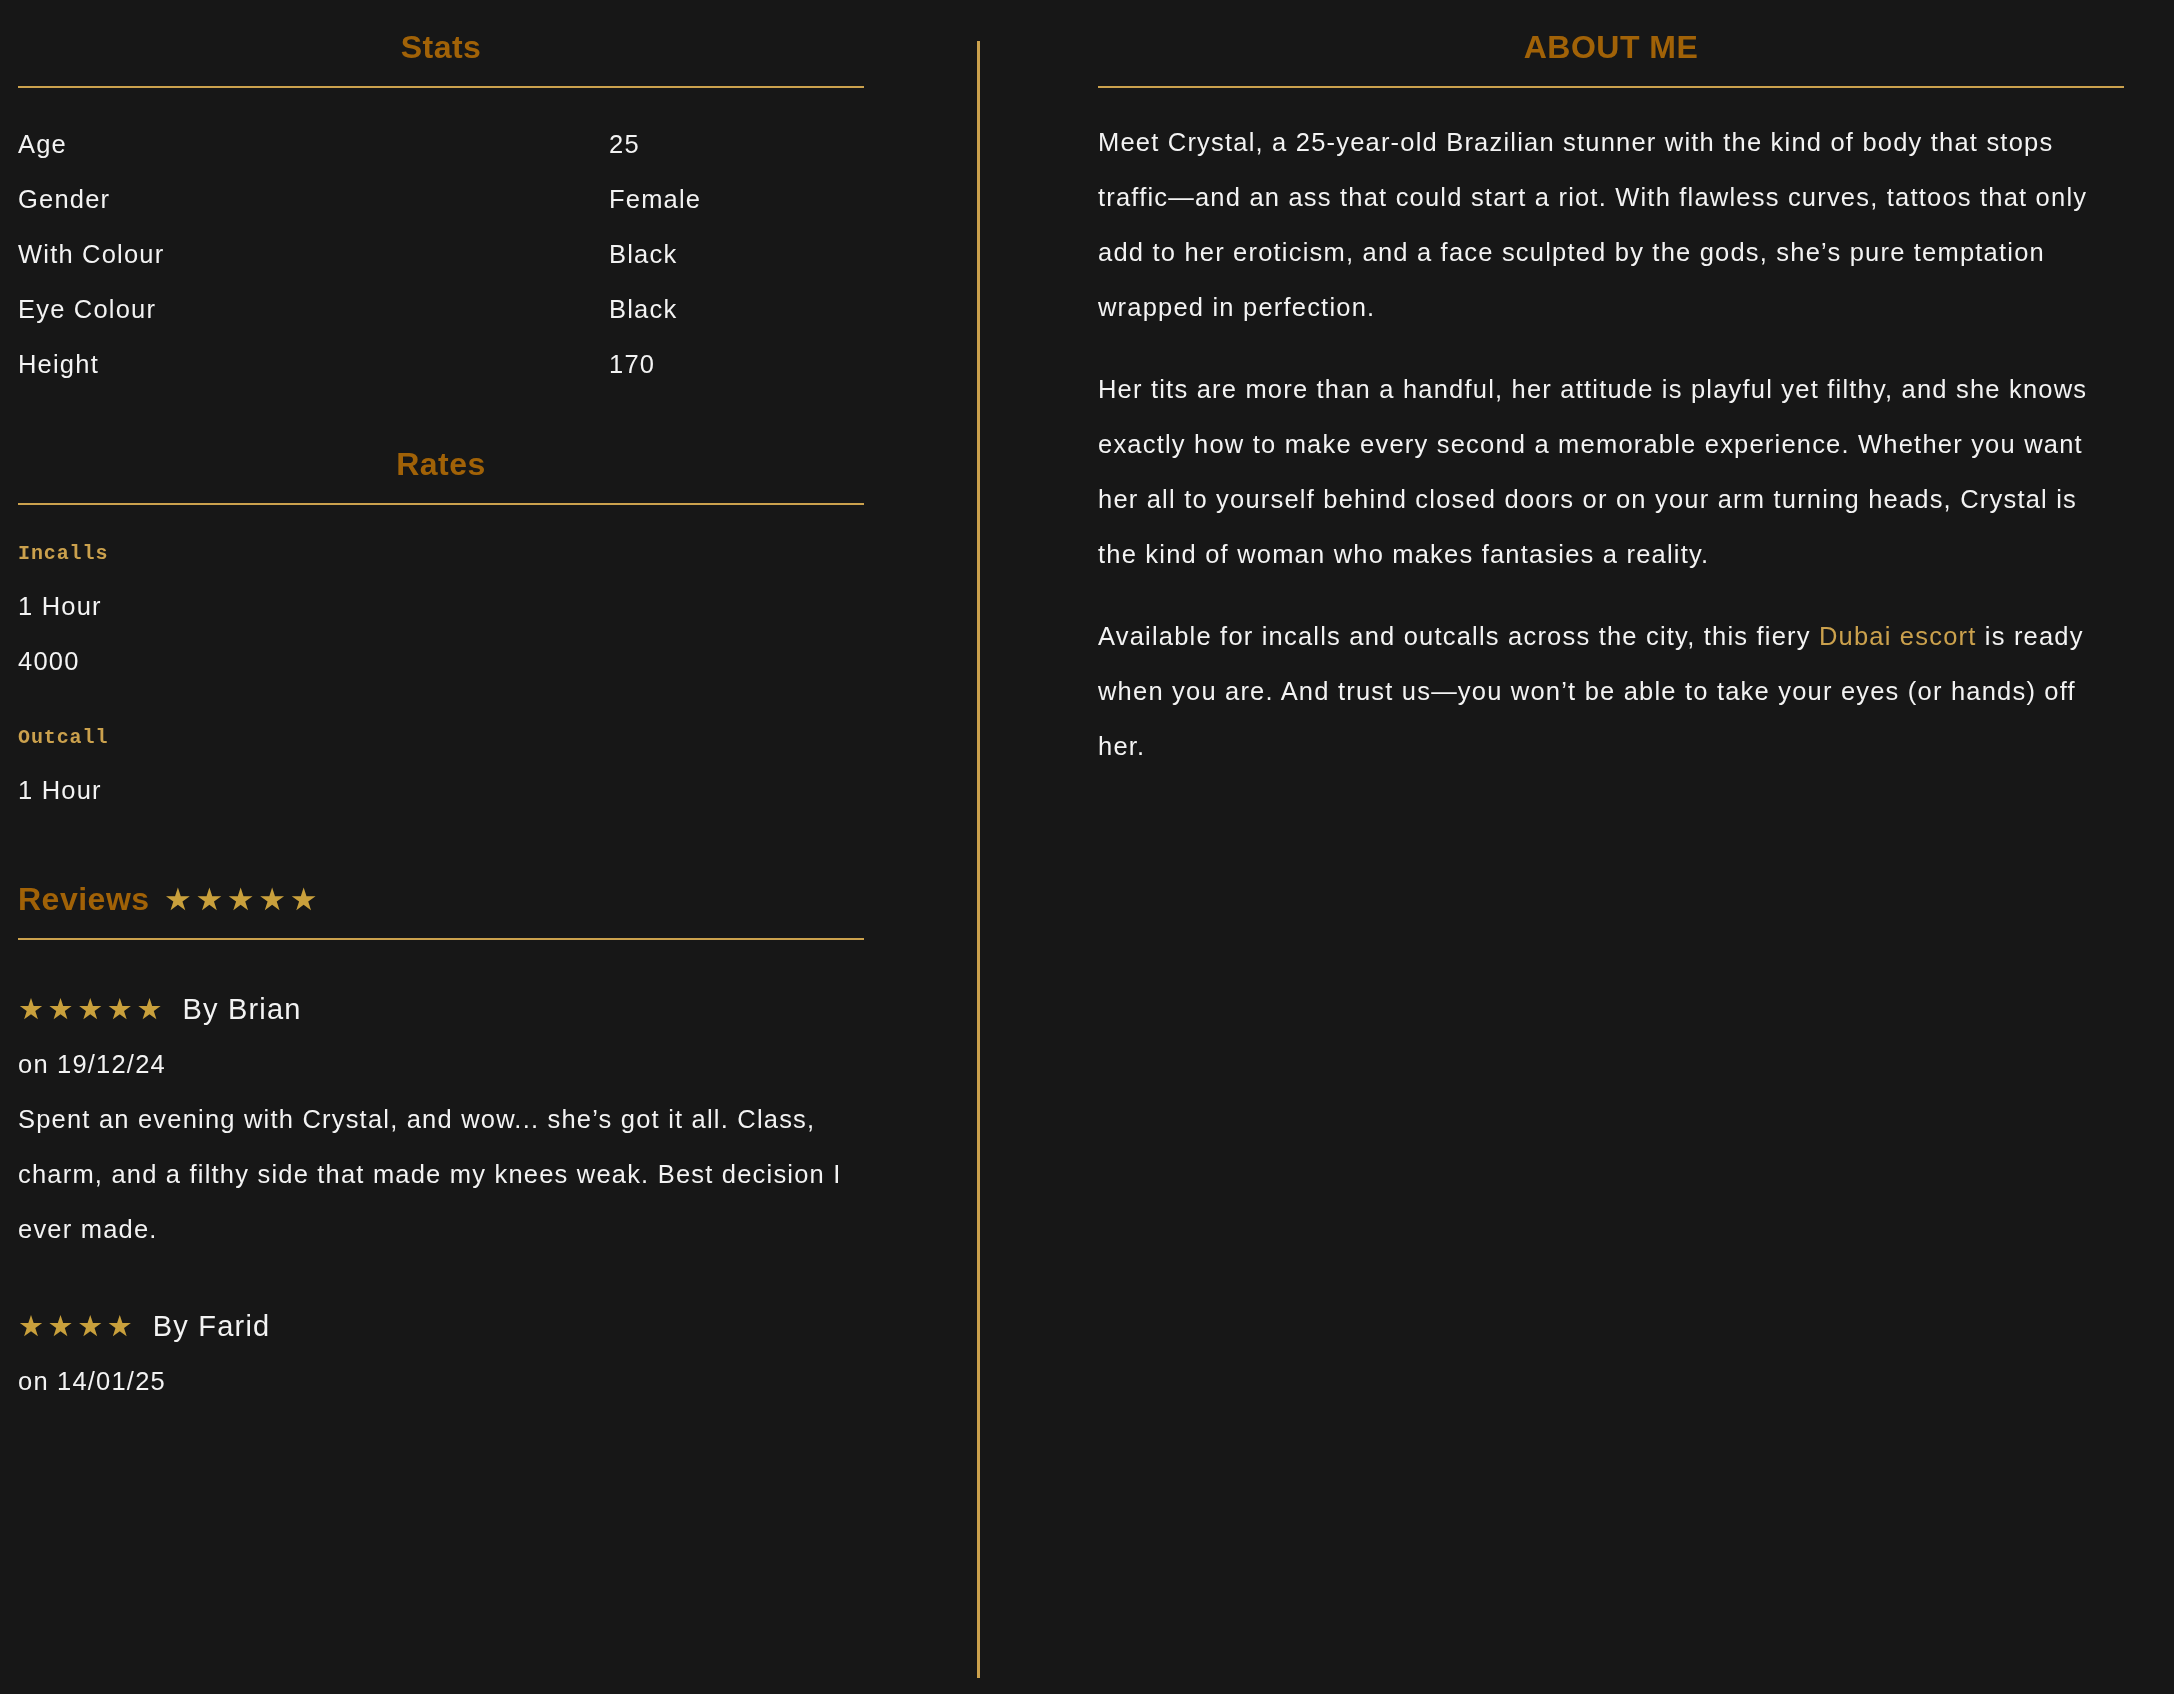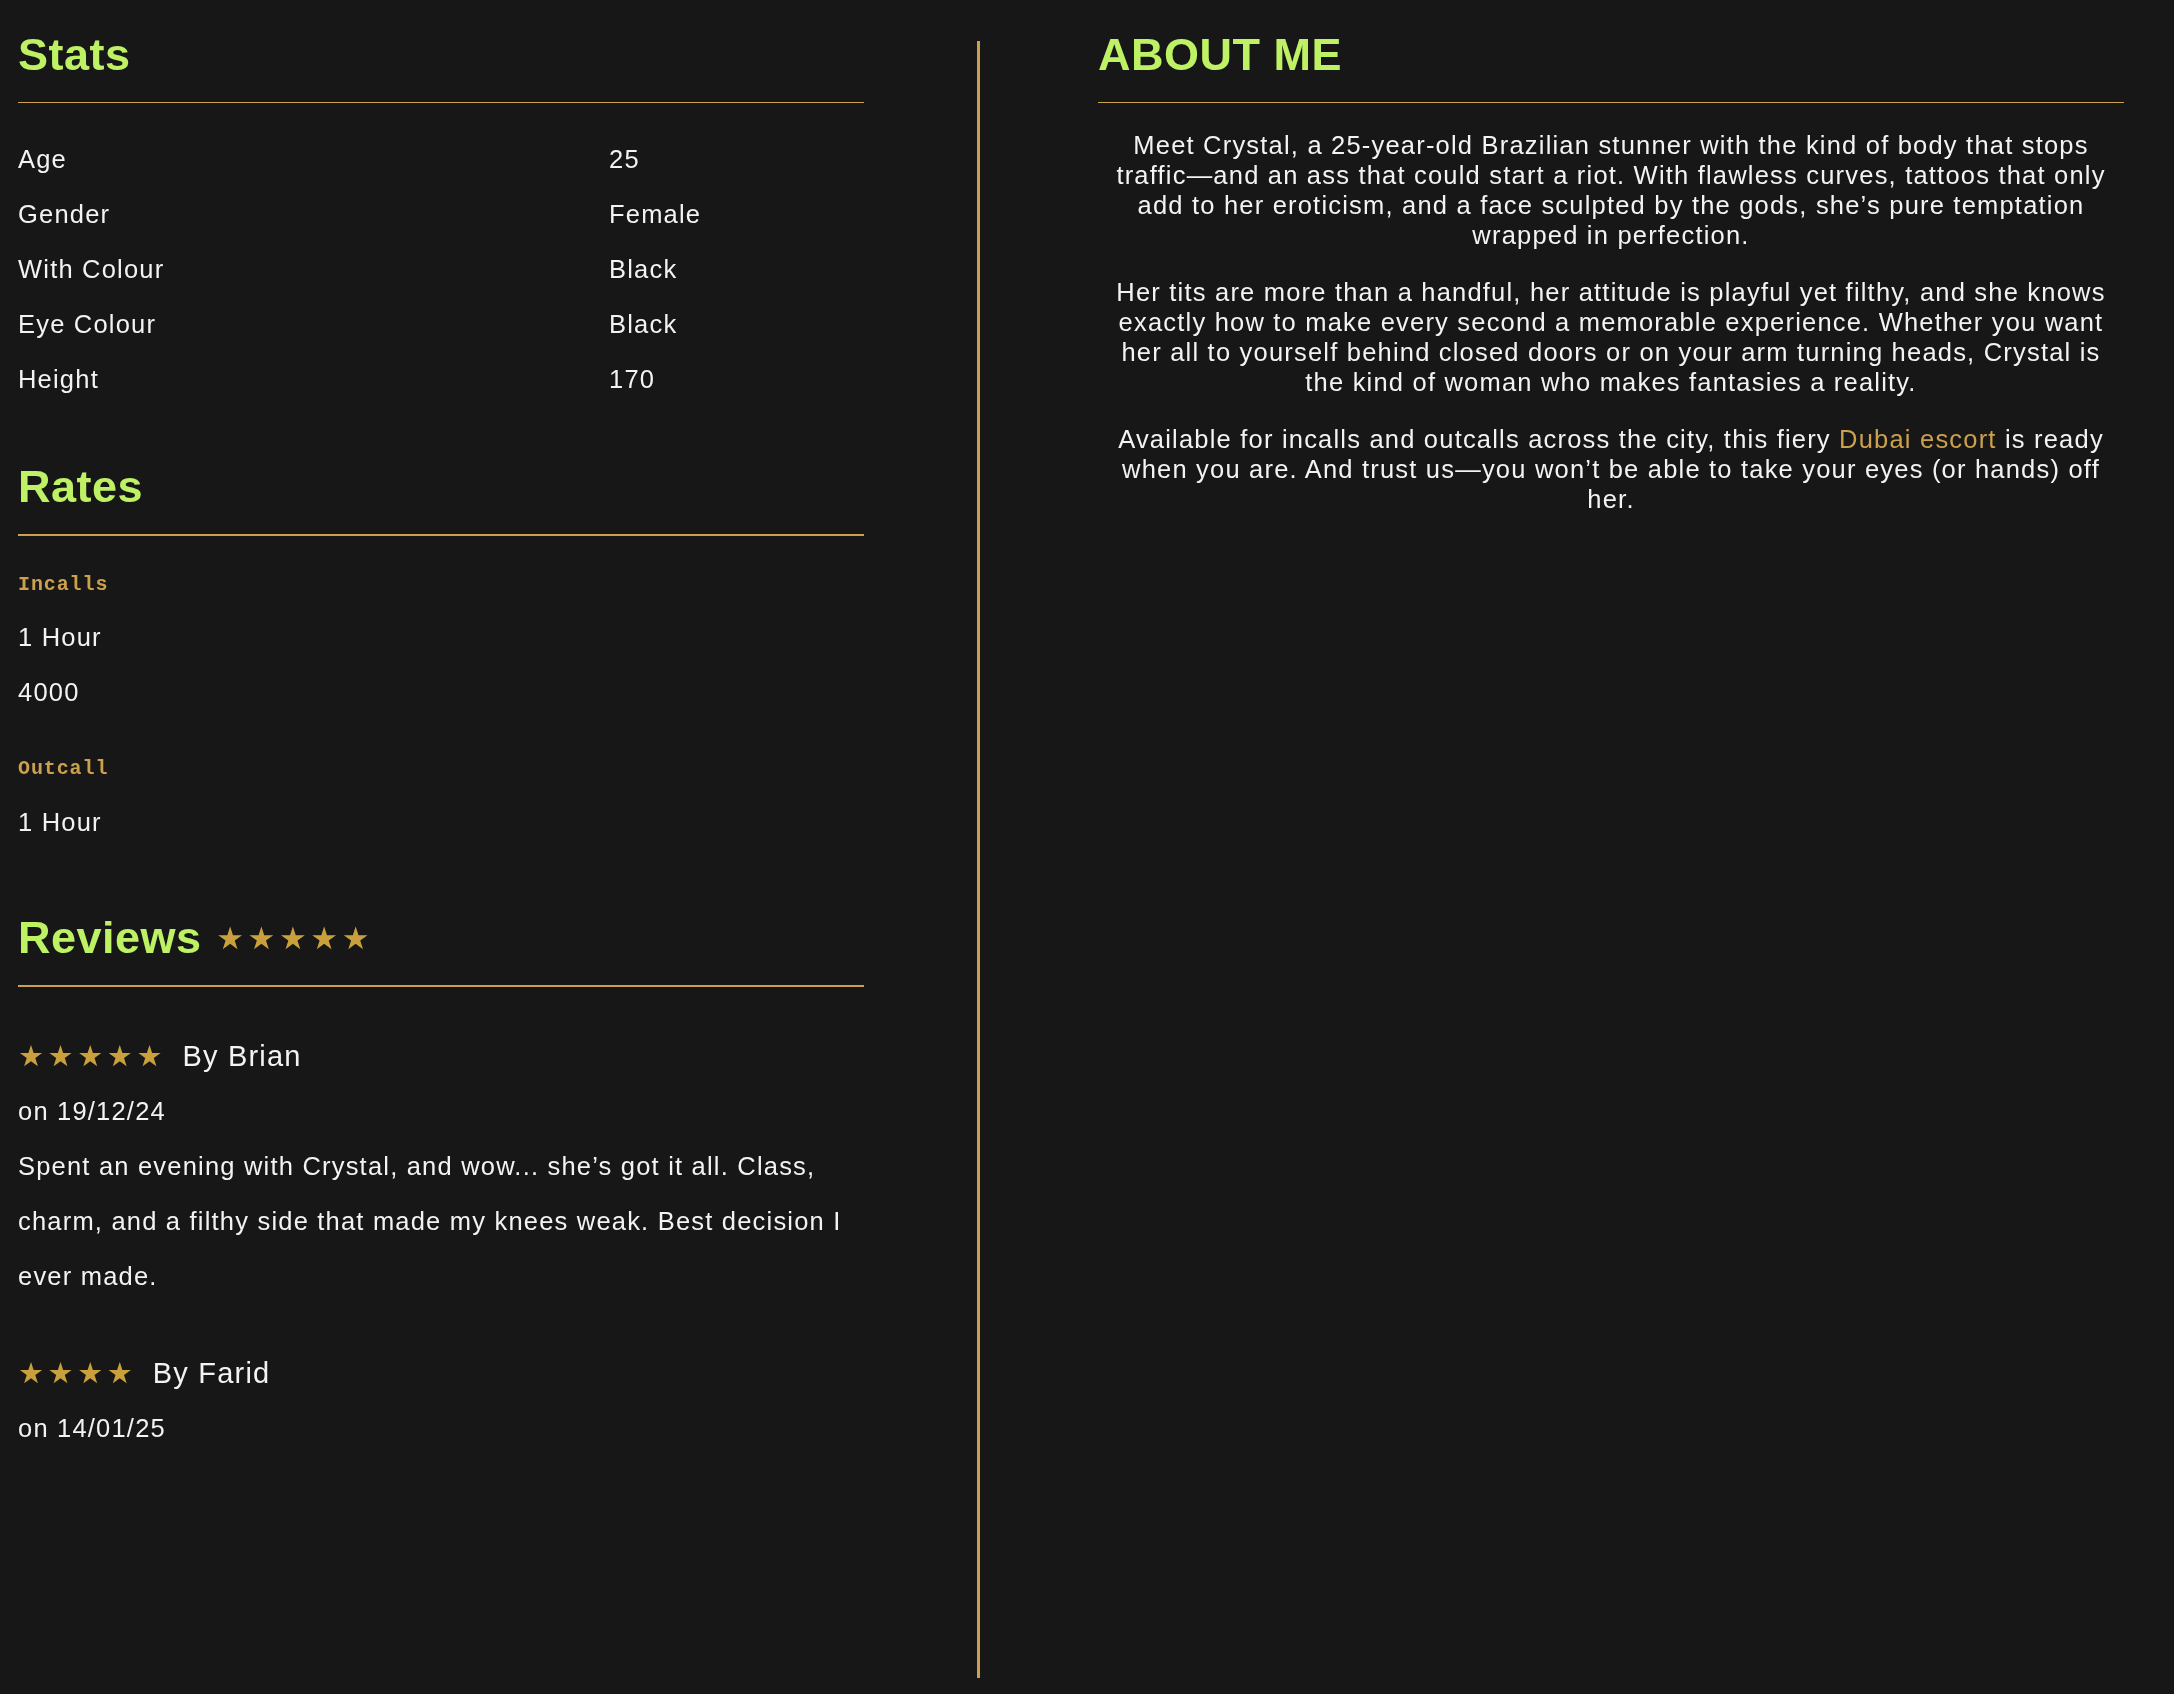--- a/index.html
+++ b/index.html
@@ -13,22 +13,22 @@
   }
   .left-col  { position:absolute; left:18px;  top:22px; width:846px; }
   .right-col { position:absolute; left:1098px; top:22px; width:1026px; }
   .v-divider {
     position:absolute; left:977px; top:41px;
     width:2.7px; height:1637px;
     background:var(--accent);
   }
   .section-title {
     margin:5.5px 0 0 0;
-    font-size:45px; font-weight:bold; color:#bef264;
-    letter-spacing:0.5px; line-height:1.2;
+    font-size:32px; font-weight:bold; color:#a16207;
+    letter-spacing:0.5px; line-height:1.2;text-align:center;
   }
   .rule { height:1.8px; background:var(--accent); margin-top:20px; border:none; }
   
   .stats-rows { margin-top:29px; }
   .stat-row { display:flex; font-size:25.5px; line-height:55px; letter-spacing:1.2px; }
   .stat-label { width:591px; flex:none; }
   
   .rates-section { margin-top:53px; }
   .rate-group { margin-top:31px; }
   .rate-heading {
@@ -43,21 +43,21 @@
   .title-stars { font-size:31px; line-height:1; padding-top:5.5px; }
   .reviews-list { margin-top:25.5px; }
   .review { margin-top:42px; }
   .review-head { display:flex; align-items:center; gap:16.4px; line-height:55px; }
   .review-stars { font-size:29px; line-height:1; }
   .review-author { font-size:29px; letter-spacing:1.2px; }
   .review-date { font-size:25.5px; line-height:55px; letter-spacing:1.2px; }
   .review-text { font-size:25.5px; line-height:55px; letter-spacing:1.2px; margin:0; }
   
   .about-paragraphs { margin-top:25.5px; }
-  .about-p { font-size:25.5px; line-height:30px; letter-spacing:1.2px; margin:27px 0 0 0;text-align:center; }
+  .about-p { font-size:25.5px; line-height:55px; letter-spacing:1.2px; margin:27px 0 0 0; }
   .inline-link { color:var(--accent); text-decoration:none; cursor:pointer; }
 </style>
 </head>
 <body>
 
 <div class="page" style="background: rgb(23, 23, 23);">
 
   <div class="left-col">
 
     <section>

